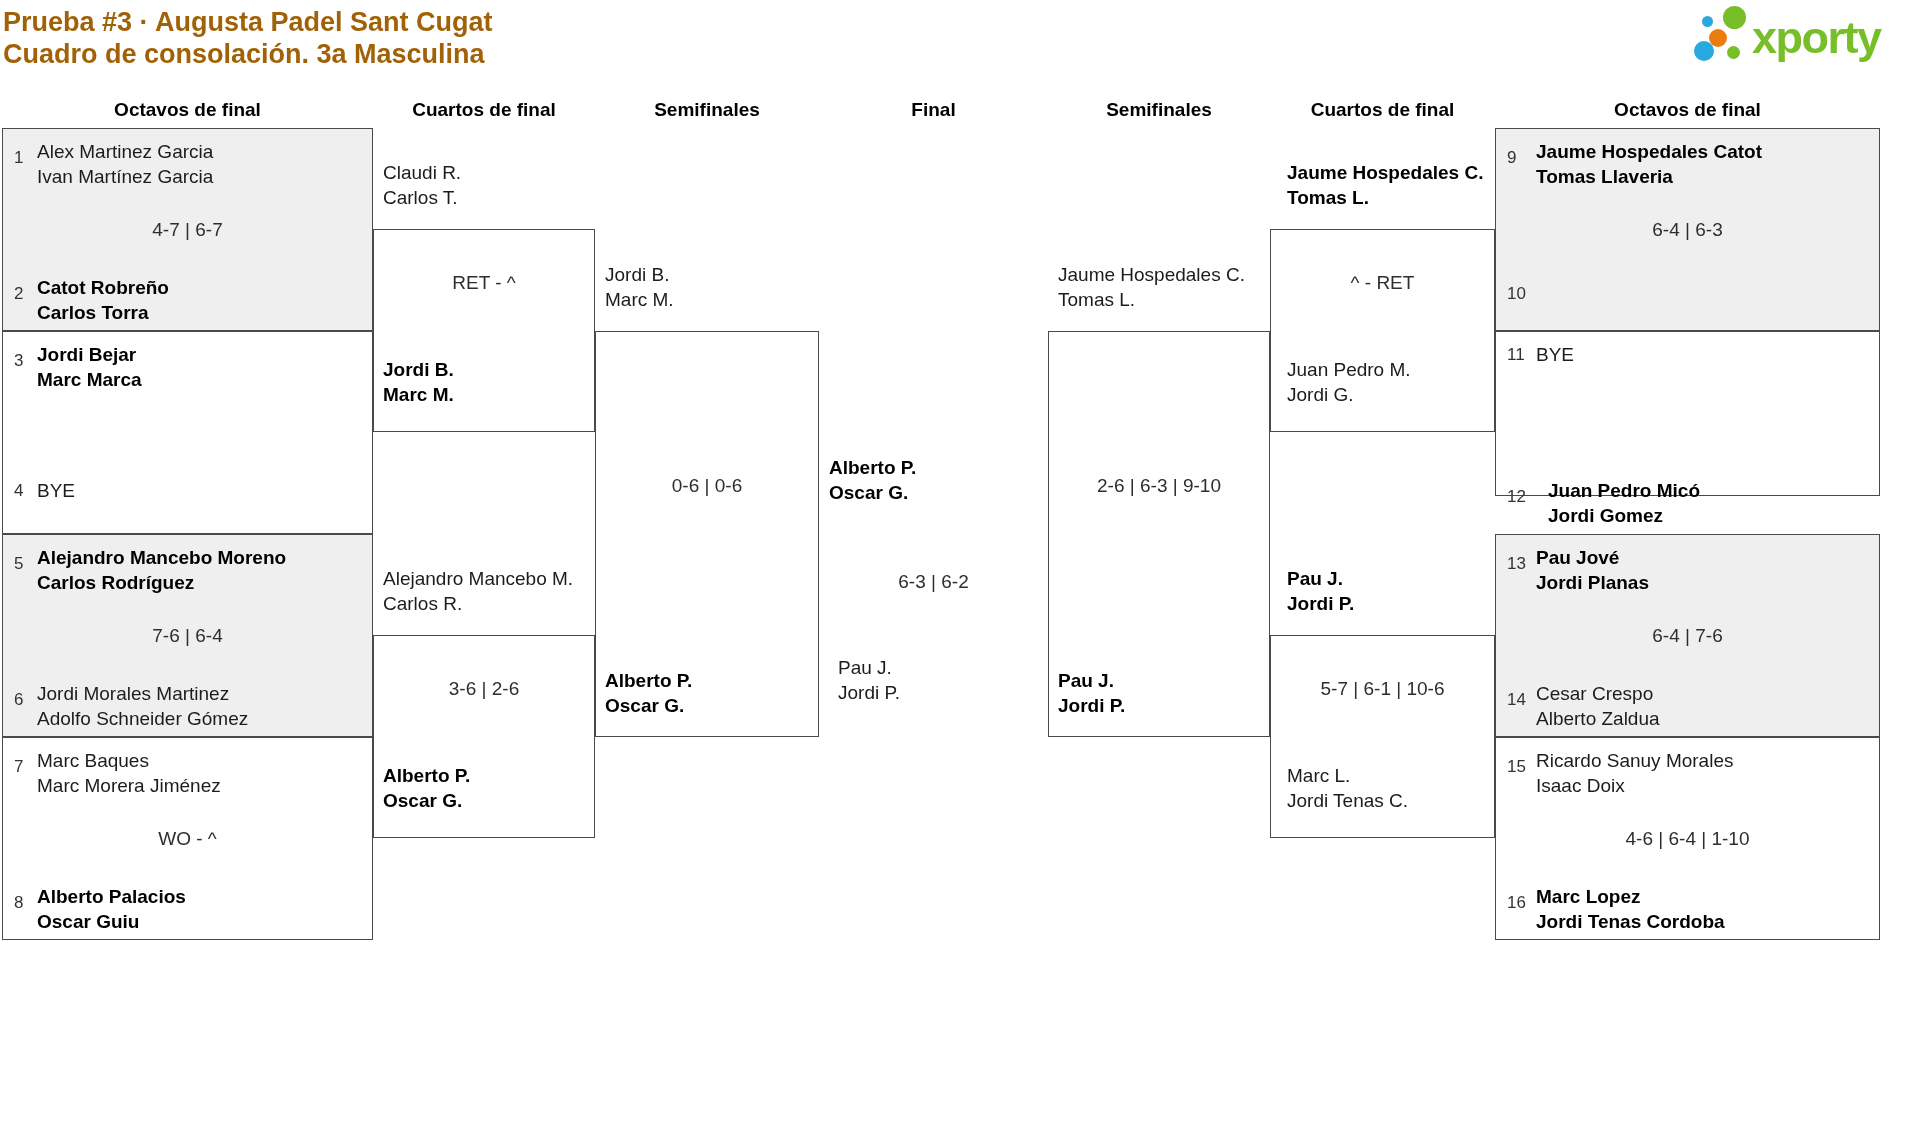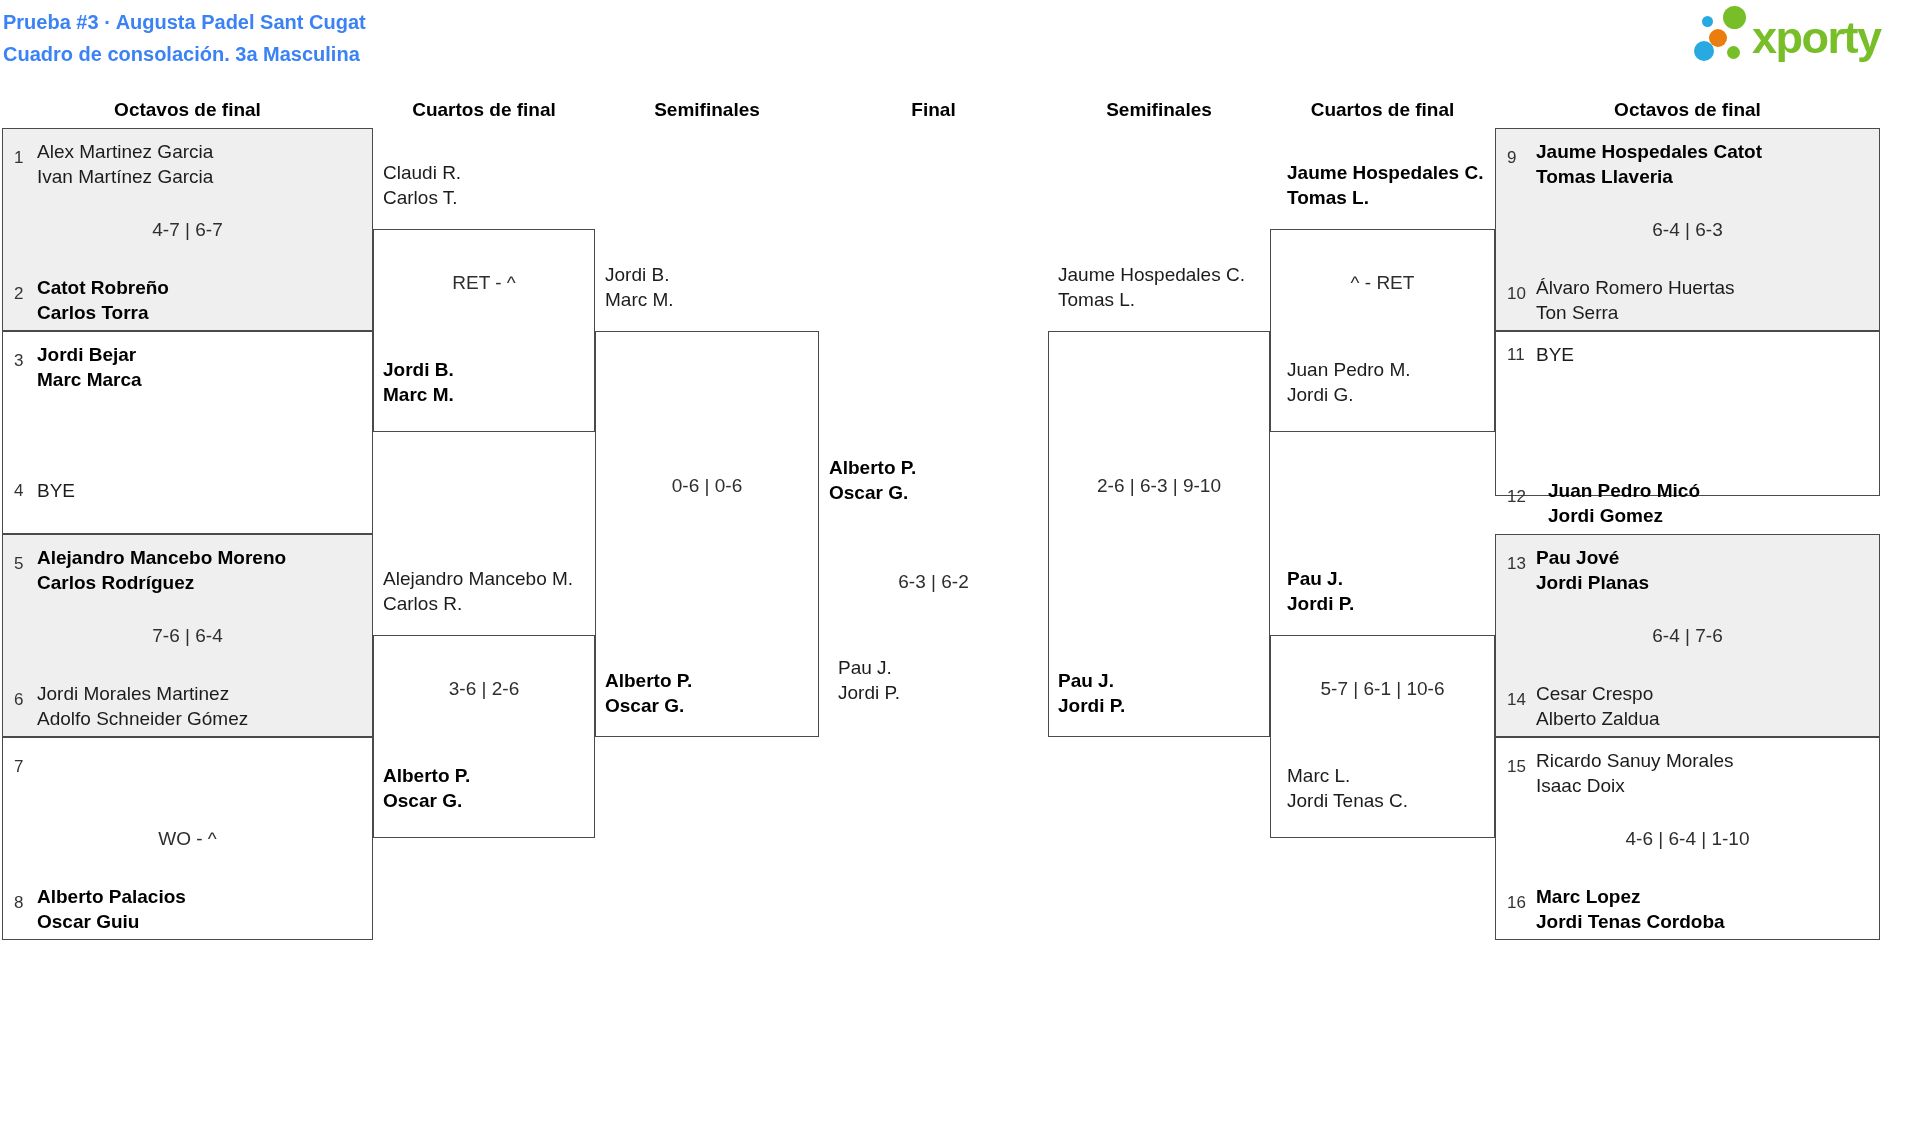--- a/index.html
+++ b/index.html
@@ -1,21 +1,21 @@
 <!DOCTYPE html>
 <html><head>
 <meta charset="utf-8">
 <style>
   html,body{margin:0;padding:0;background:#fff;}
   #canvas{
     position:relative;width:1920px;height:1133px;background:#ffffff;overflow:hidden;
     font-family:"Liberation Sans","DejaVu Sans",sans-serif;color:#1c1c1c;
   }
   .abs{position:absolute;}
-  .title{font-size:20px;font-weight:700;color:#3b82f6;line-height:33px;}
+  .title{font-size:27px;font-weight:700;color:#a16207;line-height:33px;}
   .rh{position:absolute;top:99px;font-size:19px;font-weight:600;color:#000;text-align:center;}
   .box{position:absolute;border:1.5px solid #4a4a4a;box-sizing:border-box;background:#ffffff;}
   .box.shaded{background:#efefef;}
   .team{font-size:19px;line-height:25px;color:#1c1c1c;font-weight:400;}
   .team.bold{font-weight:700;color:#000;}
   .label{position:absolute;}
   .r{text-align:left;}
   .score{position:absolute;font-size:19px;line-height:24px;color:#2e2e2e;text-align:center;}
   .seed{position:absolute;font-size:17px;color:#333;line-height:20px;}
   .dot{position:absolute;border-radius:50%;}
@@ -83,40 +83,40 @@
     <div class="score" style="left:0;right:0;top:89px;">7-6 | 6-4</div>
     <div class="seed" style="left:11px;top:155px;width:22px;">6</div>
     <div class="team abs" style="left:34px;top:146px;right:8px;">
       <div>Jordi Morales Martinez</div>
       <div>Adolfo Schneider Gómez</div>
     </div>
   </div>
 
   <div class="box" style="left:2px;top:737px;width:371px;height:203px;">
     <div class="seed" style="left:11px;top:19px;width:22px;">7</div>
+    <div class="team abs" style="left:34px;top:10px;right:8px;">
+      <div>Marc Baques</div>
+      <div>Marc Morera Jiménez</div>
+    </div>
     <div class="score" style="left:0;right:0;top:89px;">WO - ^</div>
     <div class="seed" style="left:11px;top:155px;width:22px;">8</div>
     <div class="team abs bold" style="left:34px;top:146px;right:8px;">
       <div>Alberto Palacios</div>
       <div>Oscar Guiu</div>
     </div>
   </div>
 
   <div class="box shaded" style="left:1495px;top:128px;width:385px;height:203px;">
     <div class="seed" style="left:11px;top:19px;width:26px;">9</div>
     <div class="team abs bold" style="left:40px;top:10px;right:8px;">
       <div>Jaume Hospedales Catot</div>
       <div>Tomas Llaveria</div>
     </div>
     <div class="score" style="left:0;right:0;top:89px;">6-4 | 6-3</div>
     <div class="seed" style="left:11px;top:155px;width:26px;">10</div>
-    <div class="team abs" style="left:40px;top:146px;right:8px;">
-      <div>Álvaro Romero Huertas</div>
-      <div>Ton Serra</div>
-    </div>
   </div>
 
   <div class="box" style="left:1495px;top:331px;width:385px;height:165px;padding-left:28px;">
     <div class="seed" style="left:11px;top:13px;width:26px;">11</div>
     <div class="team abs" style="left:40px;top:10px;right:8px;">
       <div>BYE</div>
       <div></div>
     </div>
     <div class="score" style="left:0;right:0;top:89px;"></div>
     <div class="seed" style="left:11px;top:155px;width:26px;">12</div>

